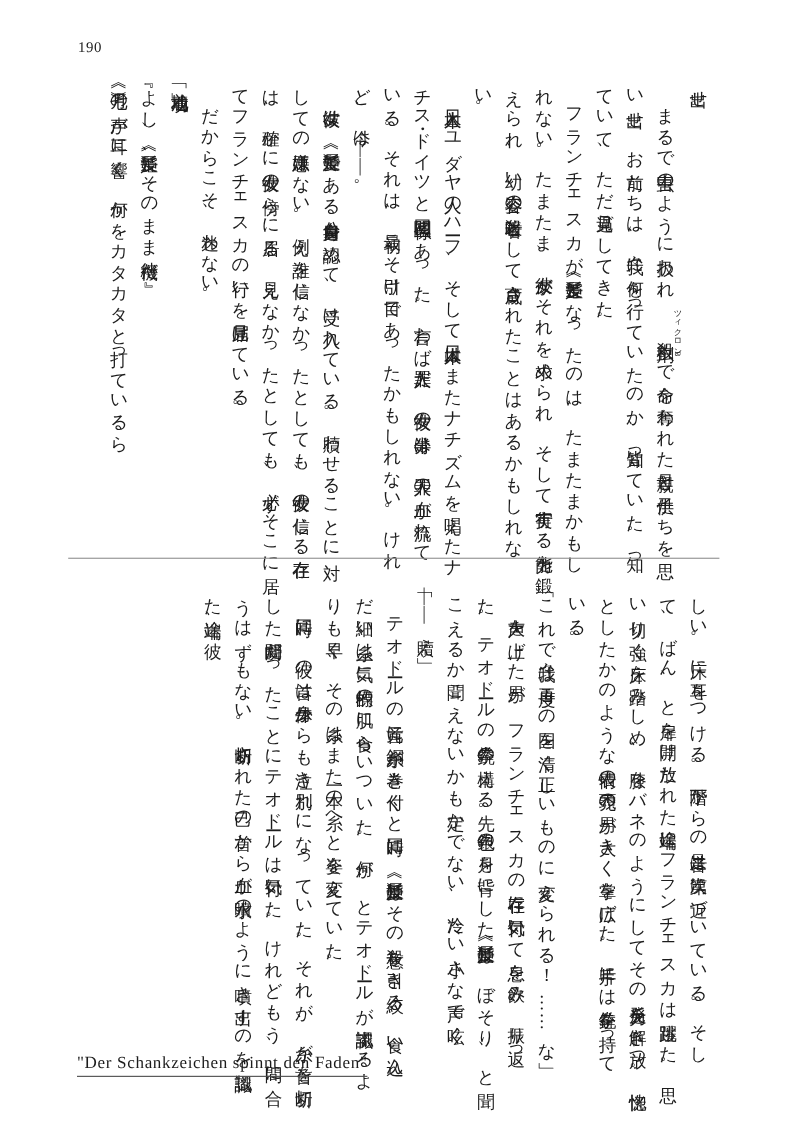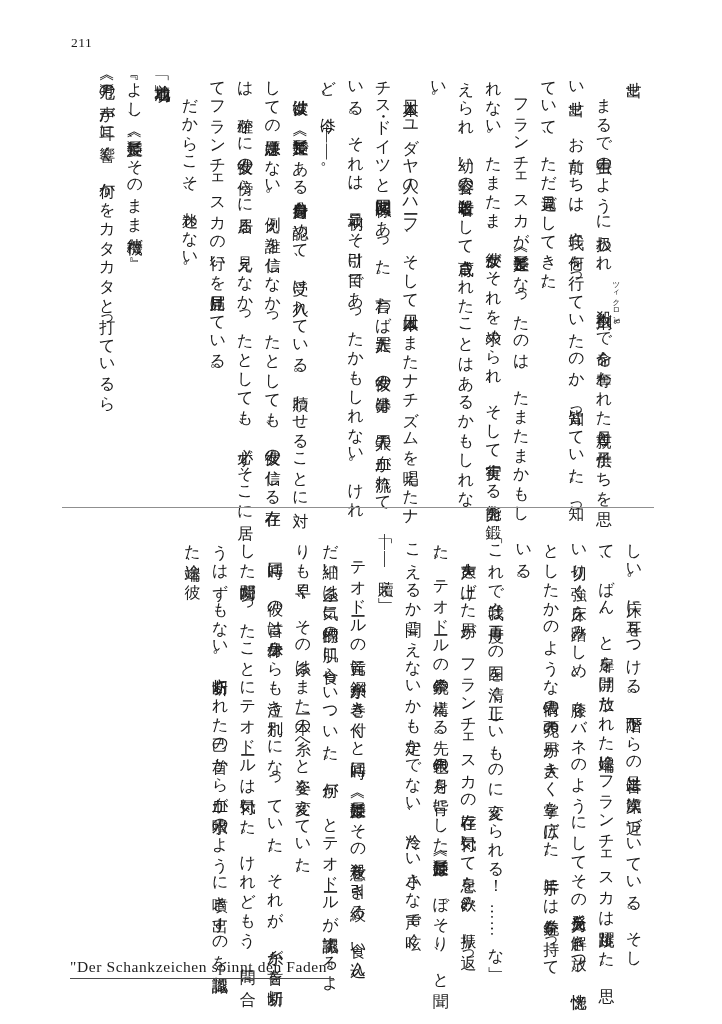--- a/index.html
+++ b/index.html
@@ -63,21 +63,21 @@
     letter-spacing: 0.6px;
     border-bottom: 1.5px solid #4a4a4a;
     padding-bottom: 2px;
   }
 </style>
 </head>
 <body style="background: rgb(255, 255, 255); color: rgb(28, 28, 28);">
 
 <div class="page">
 
-  <div class="page-number">211</div>
+  <div class="page-number">190</div>
 
   <div class="vblock" id="top-block">
       <p>出せ。</p>
       <p class="indent">まるで害虫のように扱われ、<ruby>殺虫剤<rt>ツィクロンB</rt></ruby>で命を奪われた母親と子供たちを思い出せ。お前たちは、我々に何を行っていたのか、皆知っていた。知っていて、ただ見過ごしてきた。</p>
       <p class="indent">フランチェスカが《髪長姫》となったのは、たまたまかもしれない。たまたま、彼女がそれを求められ、そして実行する能力を鍛えられ、幼い容姿の暗殺者として育成されたことはあるかもしれない。</p>
       <p class="indent">日本人とユダヤ人のハーフ、そして日本人はまたナチズムを唱えたナチス・ドイツと同盟関係にあった。言わば罪人だ。彼女の半分は、罪人の血が流れている。それは、最初こそ引け目であったかもしれない。けれど、今は——。</p>
       <p class="indent">彼女は、《髪長姫》である自分自身を認めて、受け入れている。贖わせることに対しての嫌悪はない。例え誰を信じなかったとしても、彼女の信じる存在は、確かに彼女の傍らに居る。見えなかったとしても、必ずそこに居てフランチェスカの行いを見届けている。</p>
       <p class="indent">だからこそ、迷わない。</p>
       <p>「着地成功」</p>
       <p>『よし、《髪長姫》、そのまま待機だ』</p>

